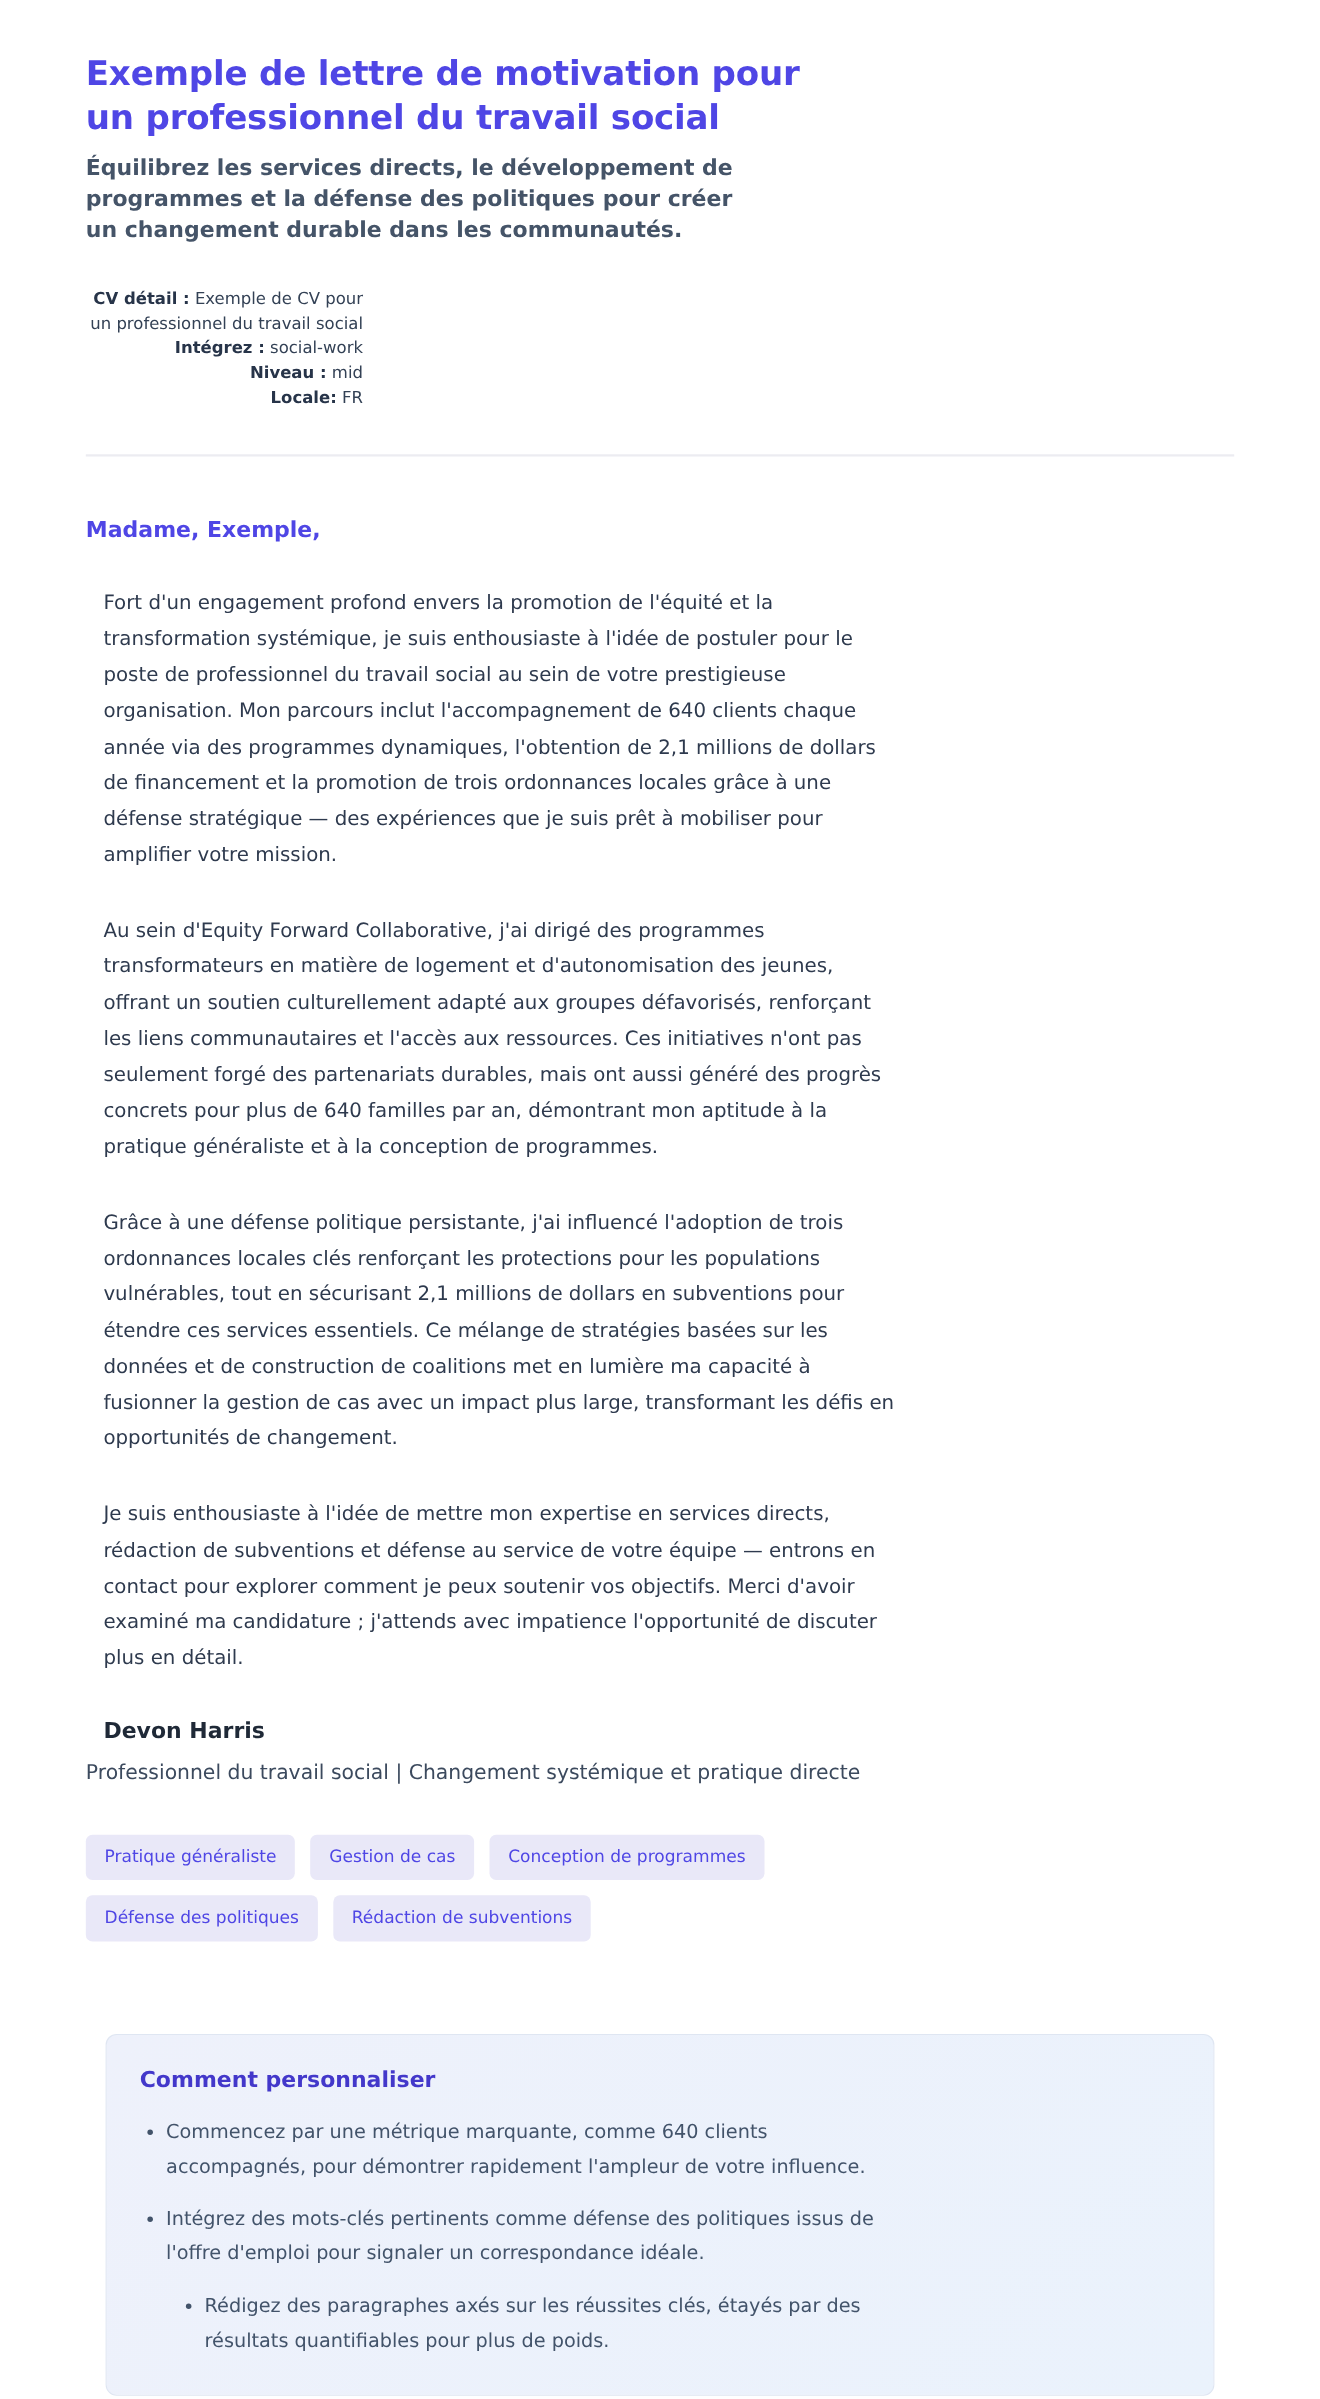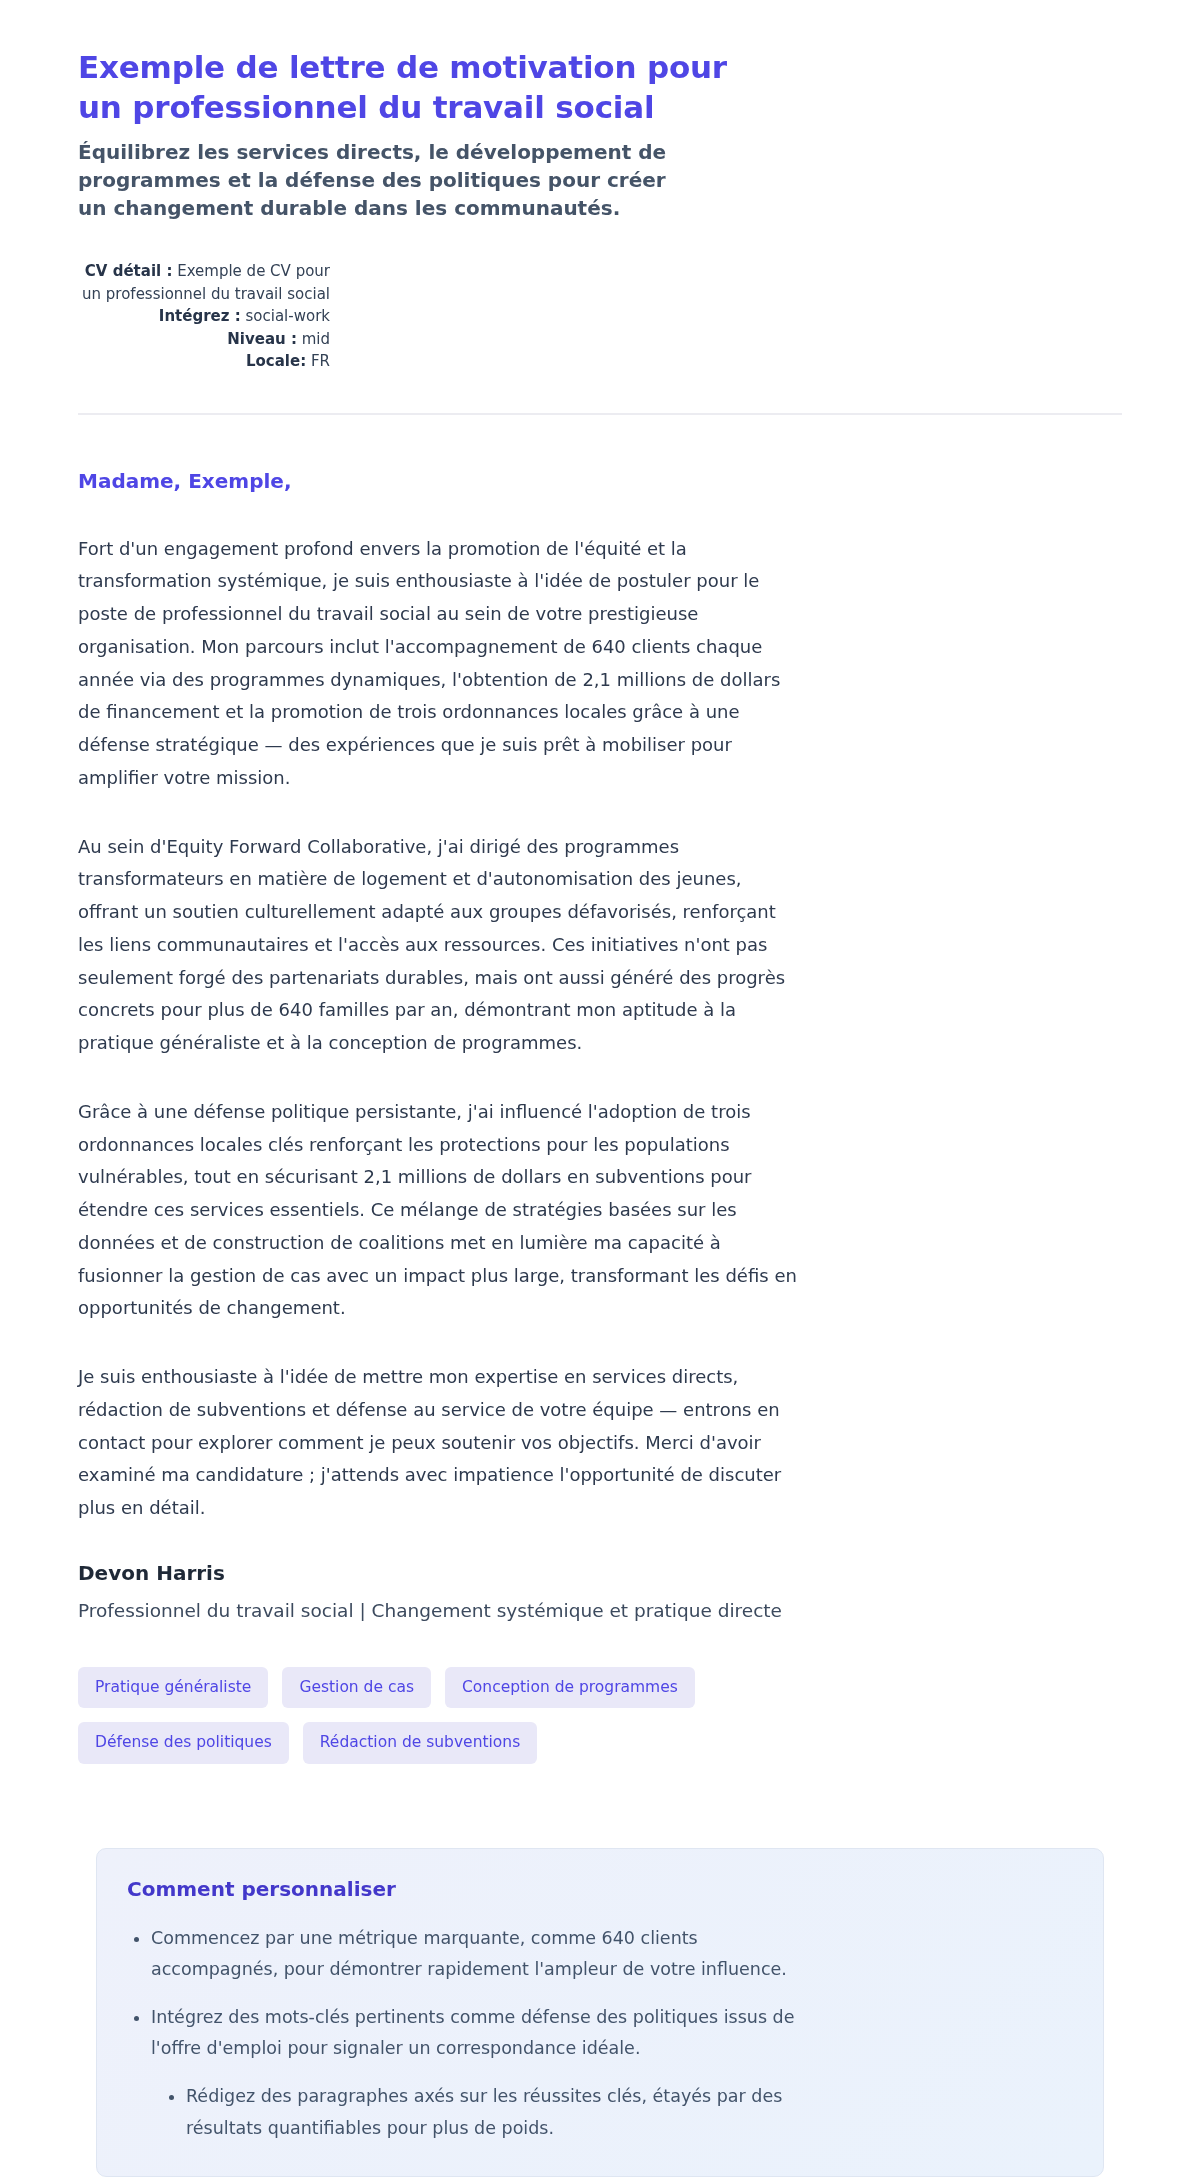--- a/index.html
+++ b/index.html
@@ -54,29 +54,29 @@
 
   
   .letter { margin-top: 54px; }
   .greeting {
     margin: 0 0 40px;
     font-size: 20px;
     font-weight: 700;
     color: var(--accent);
   }
   .body-par {
-    margin: 0 0 36px;
+    margin: 0 16px 36px;
     max-width: 725px;
     font-size: 18px;
     line-height: 1.82;
     color: var(--body-text);
   }
 
   .signature { margin-top: 26px; }
-  .sig-name { margin: 0; font-size: 20px; font-weight: 700; color: #1f2937; }
+  .sig-name { margin: 16px; font-size: 20px; font-weight: 700; color: #1f2937; }
   .sig-role { margin: 15px 0 0; font-size: 18.5px; color: #3c4a5e; }
 
   
   .tags { display: flex; flex-wrap: wrap; gap: 14px; margin-top: 46px; max-width: 760px; }
   .tag {
     background: var(--tag-bg);
     color: var(--accent);
     font-size: 15.5px;
     line-height: 1;
     padding: 13px 17px;

